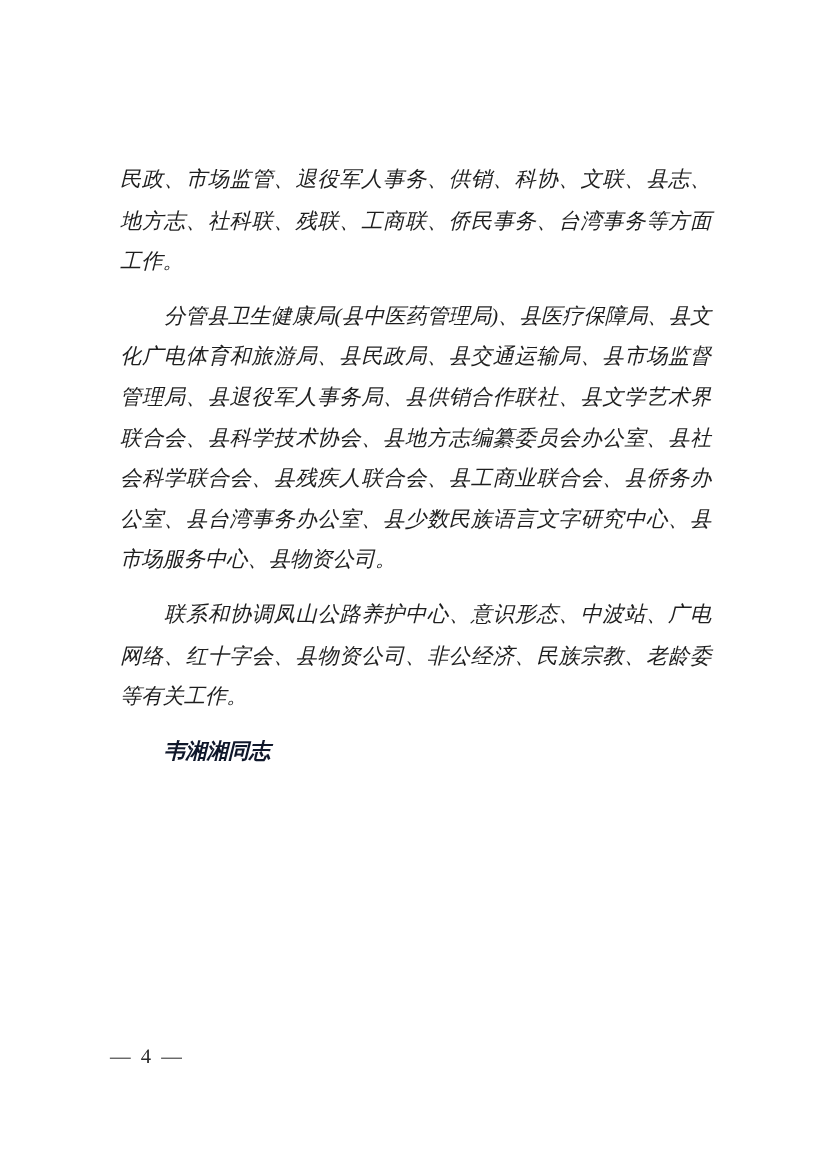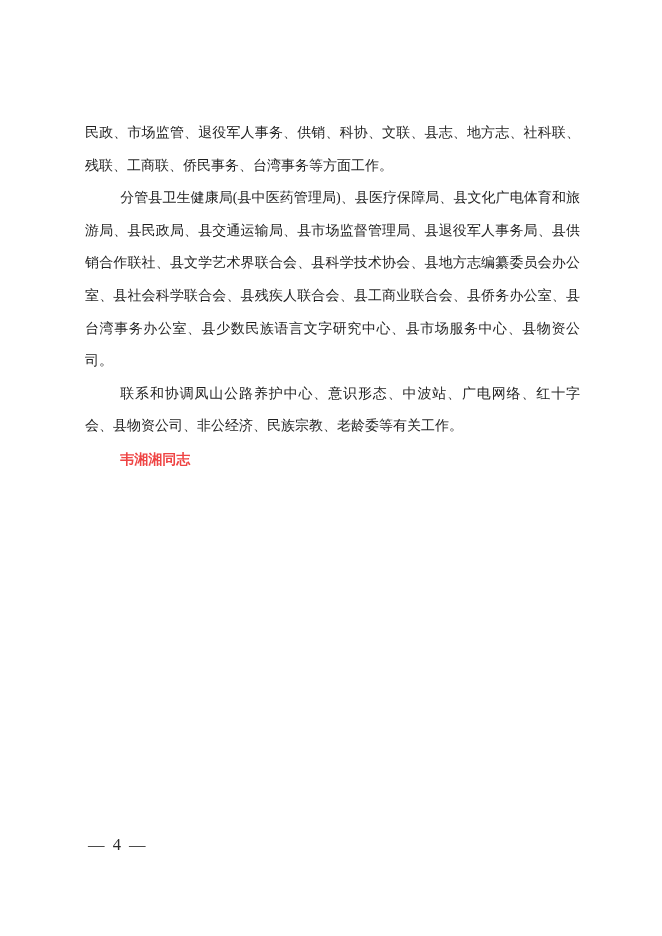--- a/index.html
+++ b/index.html
@@ -16,36 +16,37 @@
     font-family: "Liberation Serif", "DejaVu Serif", serif;
   }
   .content {
     position: absolute;
     left: 85px;
     top: 117px;
     width: 495px;
     color: #1e1e1e;
   }
   .para {
-    margin: 0;
-    font-size: 14px;
+    margin: 11px;
+    font-size: 17px;
     line-height: 32.6px;
     text-align: justify;
     text-justify: inter-character;
     line-break: strict;
     letter-spacing: 0;
+    font-style: italic;
   }
   .para.indent {
     text-indent: 35.2px; 
   }
   .para.heading {
     font-family: "Liberation Sans", "DejaVu Sans", sans-serif;
     font-weight: bold;
     text-align: left;
-    color: #ef4444;
+    color: #0f172a;
   }
   .footer {
     position: absolute;
     left: 88px;
     top: 834px;
     font-size: 16.5px;
     line-height: 22px;
     color: #2a2a2a;
     letter-spacing: 2px;
   }

